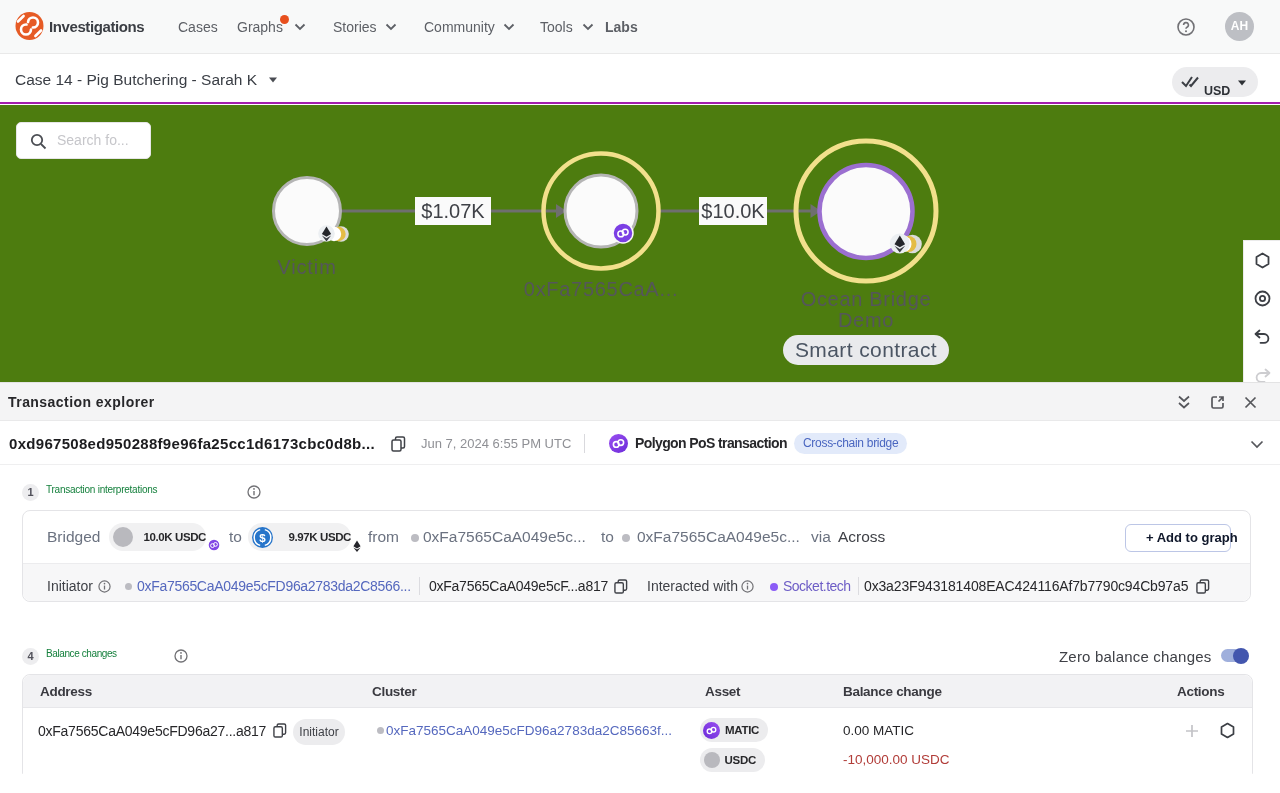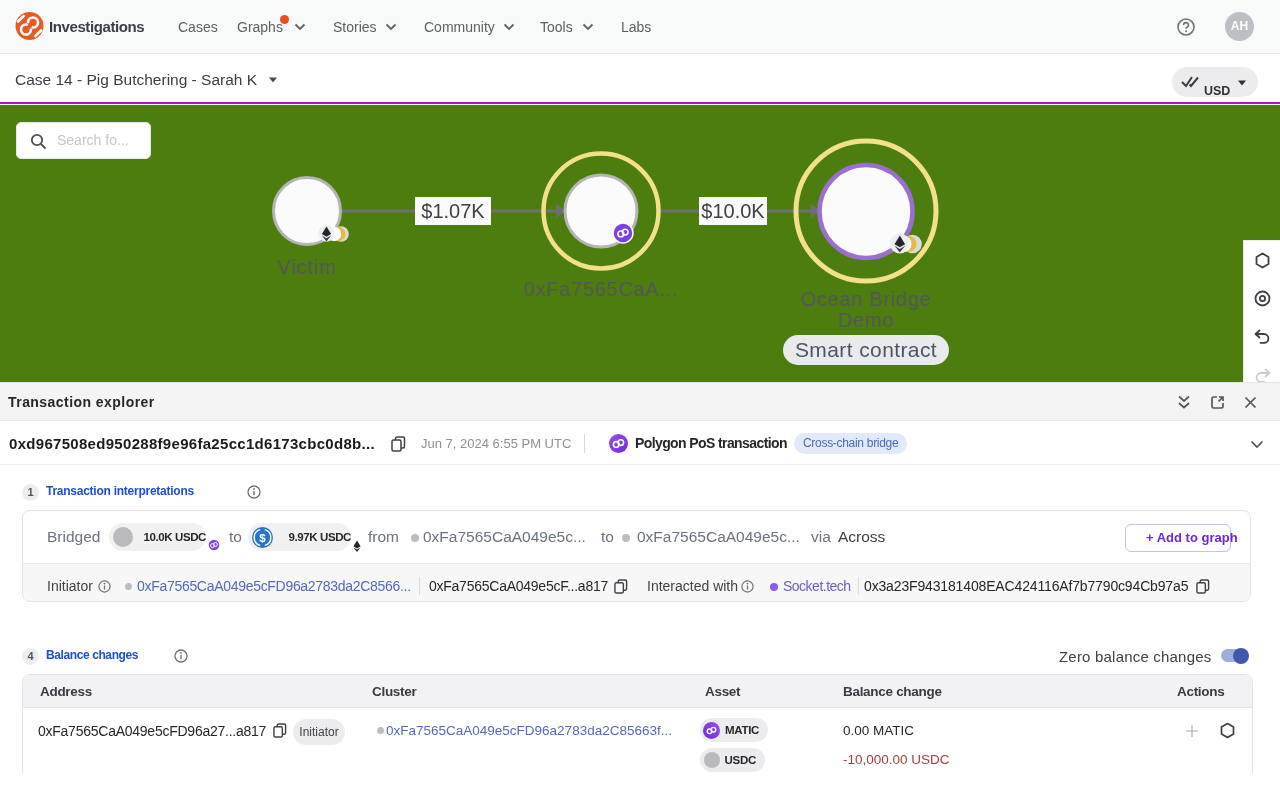--- a/index.html
+++ b/index.html
@@ -7,21 +7,21 @@
   body { font-family:"Liberation Sans", sans-serif; background:#fff; position:relative; overflow:hidden; }
   .abs { position:absolute; white-space:nowrap; }
   .nav { top:0; left:0; width:1280px; height:54px; background:#f8f9f9; border-bottom:1px solid #e9e9e9; }
   .navitem { position:absolute; top:0; height:54px; line-height:54px; font-size:14px; color:#5d6066; white-space:nowrap; }
   .casebar { top:55px; left:0; width:1280px; height:49px; background:#fff; border-bottom:2px solid #a21caf; }
   .graph { top:105px; left:0; width:1280px; height:277px; background:#4d7c0f; }
   .txhdr { top:382px; left:0; width:1280px; height:39px; background:#f4f4f5; border-top:1px solid #e3e3e4; border-bottom:1px solid #e9e9ea; }
   .hashrow { top:422px; left:0; width:1280px; height:43px; background:#fff; border-bottom:1px solid #efeff0; }
   .content { top:465px; left:0; width:1280px; height:328px; background:#fff; }
   .numbadge { position:absolute; width:17px; height:17px; border-radius:9px; background:#ededef; color:#52525b; font-size:11px; font-weight:bold; text-align:center; line-height:17px; }
-  .sechdr { position:absolute; font-size:12px; font-weight:bold; color:#1d4ed8; letter-spacing:-0.25px; white-space:nowrap; }
+  .sechdr { position:absolute; font-size:10px; font-weight:normal; color:#15803d; letter-spacing:-0.25px; white-space:nowrap; }
   .link { color:#5568be; }
   .dot { position:absolute; border-radius:50%; background:#bcbcc2; }
   .pill-asset { position:absolute; height:28px; border-radius:14px; background:#f1f1f2; display:flex; align-items:center; white-space:nowrap;justify-content:space-between; }
   .pill-asset .t { font-size:11.5px; font-weight:bold; color:#27272a; letter-spacing:-0.4px; }
   .r1t { position:absolute; top:0; height:52px; line-height:52px; font-size:15.5px; color:#6b7280; white-space:nowrap; }
   .r2t { position:absolute; top:2px; height:40px; line-height:40px; font-size:14px; white-space:nowrap; }
   svg { display:block; }
 </style>
 </head>
 <body>
@@ -48,21 +48,21 @@
       <path d="M1.5,1.5 L6,6 L10.5,1.5" stroke="#5d6066" stroke-width="1.8" fill="none"></path>
     </svg>
   <div class="navitem" style="left:424px;">Community</div>
   <svg class="abs" style="left:503px; top:23px;" width="12" height="8" viewBox="0 0 12 8">
       <path d="M1.5,1.5 L6,6 L10.5,1.5" stroke="#5d6066" stroke-width="1.8" fill="none"></path>
     </svg>
   <div class="navitem" style="left:540px;">Tools</div>
   <svg class="abs" style="left:582px; top:23px;" width="12" height="8" viewBox="0 0 12 8">
       <path d="M1.5,1.5 L6,6 L10.5,1.5" stroke="#5d6066" stroke-width="1.8" fill="none"></path>
     </svg>
-  <div class="navitem" style="left:621px;">Labs</div>
+  <div class="navitem" style="left:605px;font-weight:bold;">Labs</div>
   <svg class="abs" style="left:1177px; top:18px;" width="18" height="18" viewBox="0 0 18 18">
     <circle cx="9" cy="9" r="8" fill="none" stroke="#717175" stroke-width="1.6"></circle>
     <path d="M6.6,7 a2.4,2.4 0 1 1 3.4,2.2 c-0.8,0.4 -1,0.8 -1,1.6" fill="none" stroke="#717175" stroke-width="1.6"></path>
     <circle cx="9" cy="13.2" r="1" fill="#717175"></circle>
   </svg>
   <div class="abs" style="left:1225px; top:12px; width:29px; height:29px; border-radius:50%; background:#bdbfc4; color:#fff; font-size:12px; font-weight:bold; text-align:center; line-height:29px;">AH</div>
 </div>
 
 <div class="abs casebar">
   <div class="abs" style="left:15px; top:0; height:49px; line-height:49px; font-size:15.5px; font-weight:500; color:#3a3e45;">Case 14 - Pig Butchering - Sarah K</div>
@@ -256,21 +256,21 @@
         </g>
     </svg>
     <div class="r1t" style="left:345px;">from</div>
     <div class="dot" style="left:388px; top:23px; width:8px; height:8px;"></div>
     <div class="r1t link" style="left:400px;">0xFa7565CaA049e5c...</div>
     <div class="r1t" style="left:578px;">to</div>
     <div class="dot" style="left:599px; top:23px; width:8px; height:8px;"></div>
     <div class="r1t link" style="left:614px;">0xFa7565CaA049e5c...</div>
     <div class="r1t" style="left:788px;">via</div>
     <div class="r1t" style="left:815px; font-weight:500; color:#3f4147;">Across</div>
-    <div class="abs" style="left:1102px; top:13px; width:106px; height:28px; border:1px solid #bcc6e6; border-radius:6px; text-align:center; line-height:26px; font-size:13px; font-weight:bold; color:#6d28d9;padding-left:20px;">+ Add to graph</div>
+    <div class="abs" style="left:1102px; top:13px; width:106px; height:28px; border:1px solid #bcc6e6; border-radius:6px; text-align:center; line-height:26px; font-size:13px; font-weight:bold; color:#0f172a;padding-left:20px;">+ Add to graph</div>
 
     <div class="abs" style="left:0; top:52px; width:1227px; height:38px; background:#f7f7f8; border-top:1px solid #ececee; border-radius:0 0 8px 8px;">
       <div class="r2t" style="left:24px; font-weight:500; color:#3f4147;">Initiator</div>
       <svg class="abs" style="left:75px; top:16px;" width="13" height="13" viewBox="0 0 14 14">
         <circle cx="7" cy="7" r="6" fill="none" stroke="#717175" stroke-width="1.3"></circle>
         <path d="M7,6 L7,10.3" stroke="#717175" stroke-width="1.4"></path>
           <circle cx="7" cy="3.9" r="0.9" fill="#717175"></circle>
       </svg>
       <div class="dot" style="left:102px; top:19px; width:7px; height:7px;"></div>
       <div class="r2t link" style="left:114px; letter-spacing:-0.3px;">0xFa7565CaA049e5cFD96a2783da2C8566...</div>

